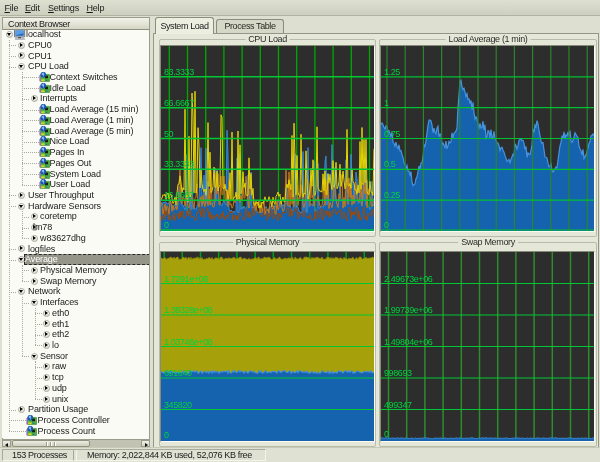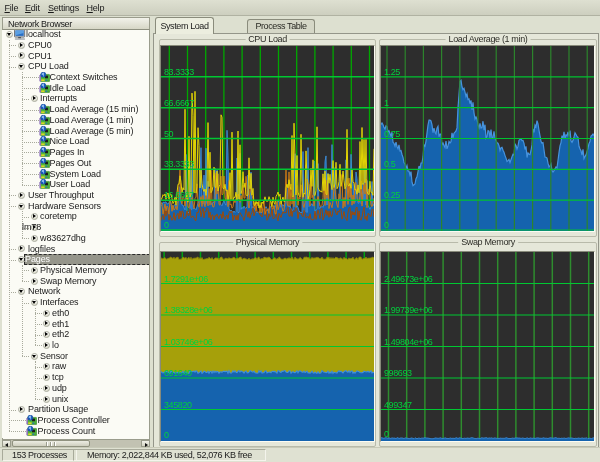--- a/index.html
+++ b/index.html
@@ -17,37 +17,37 @@
 .ticon { position:absolute; }
 .tl { position:absolute; width:1px; border-left:1px dotted #a8aa9c; }
 .tlh { position:absolute; height:1px; border-top:1px dotted #a8aa9c; }
 #hscroll { left:2px; top:439px; width:148px; height:9px; background:#c2c2b2; border:1px solid #9a9c8c; }
 .sbtn { position:absolute; top:0; width:9px; height:7px; background:linear-gradient(#f0f0e8,#d4d4c4); border:1px solid #9a9c8c; }
 #slider { position:absolute; left:9px; top:0; width:78px; height:7px; background:linear-gradient(#ececE2,#cfcfbf); border:1px solid #90927f; border-radius:2px; }
 .arr { position:absolute; width:0; height:0; }
 #rpanel { left:153px; top:33px; width:446px; height:415px; background:#e5e7d9; border:1px solid #94968a; }
 .tab { position:absolute; border:1px solid #8a8c7c; border-bottom:none; border-radius:3px 3px 0 0; font-size:9px; letter-spacing:-0.4px; text-align:center; }
 #tab1 { left:155px; top:17px; width:59px; height:17px; background:#eceedf; z-index:5; line-height:16px; }
-#tab2 { left:216px; top:19px; width:68px; height:14px; background:#d5d7c7; color:#2a2a24; line-height:13px;margin-left:31px; }
+#tab2 { left:216px; top:19px; width:68px; height:14px; background:#d5d7c7; color:#2a2a24; line-height:13px; }
 .gbox { position:absolute; border:1px solid #b8baaa; border-radius:2px; }
 .gtitle { position:absolute; top:-6px; background:#e5e7d9; padding:0 3px; font-size:9px; letter-spacing:-0.35px; color:#2e2e28; white-space:nowrap; }
 .chart { position:absolute; border-top:1px solid #888a7a; border-left:1px solid #888a7a; border-right:1px solid #fbfbf2; border-bottom:1px solid #fbfbf2; }
 #statusbar { left:0; top:447px; width:600px; height:15px; background:#dfe1d2; border-top:1px solid #c8cab8; }
 .sbox { position:absolute; top:1px; height:12px; border:1px solid; border-color:#a8aa9a #f4f4ec #f4f4ec #a8aa9a; font-size:9px; letter-spacing:-0.35px; line-height:11px; text-align:center; white-space:nowrap; }
 </style></head>
 <body>
 <div class="abs" id="menubar">
   <span style="left:4.5px"><u>F</u>ile</span>
     <span style="left:25px"><u>E</u>dit</span>
   <span style="left:48px"><u>S</u>ettings</span>
     <span style="left:86.5px"><u>H</u>elp</span>
 </div>
 
 <div class="abs" id="lpanel"></div>
-<div class="abs" id="lheader">Network Browser</div>
+<div class="abs" id="lheader">Context Browser</div>
 <div class="abs" id="tree">
 <div style="position:relative;left:0;top:-30px">
 <div class="tl" style="left:7px;top:39.5px;height:391.6px"></div>
       <div class="tlh" style="left:7px;top:45.2px;width:7.0px"></div>
       <div class="tlh" style="left:7px;top:55.9px;width:7.0px"></div>
       <div class="tlh" style="left:7px;top:66.7px;width:7.0px"></div>
       <div class="tlh" style="left:7px;top:195.3px;width:7.0px"></div>
       <div class="tlh" style="left:7px;top:206.0px;width:7.0px"></div>
       <div class="tlh" style="left:7px;top:248.9px;width:7.0px"></div>
       <div class="tlh" style="left:7px;top:259.6px;width:7.0px"></div>
@@ -224,27 +224,27 @@
           <rect x="4.0" y="0.5" width="0.7" height="4.0" fill="#d8ecfc" opacity="0.7"></rect>
         </svg></div>
       <div class="trow" style="left:47.5px;top:179.2px">User Load</div>
       <div class="exp expc" style="left:15.5px;top:191.8px"></div>
       <div class="trow" style="left:26px;top:189.9px">User Throughput</div>
       <div class="exp expo" style="left:15.5px;top:202.5px"></div>
       <div class="trow" style="left:26px;top:200.6px">Hardware Sensors</div>
       <div class="exp expc" style="left:28.5px;top:213.2px"></div>
       <div class="trow" style="left:38px;top:211.3px">coretemp</div>
       <div class="exp expc" style="left:28.5px;top:224.0px"></div>
-      <div class="trow" style="left:20px;top:222.1px">lm78</div>
+      <div class="trow" style="left:31px;top:222.1px">lm78</div>
       <div class="exp expc" style="left:28.5px;top:234.7px"></div>
       <div class="trow" style="left:38px;top:232.8px">w83627dhg</div>
       <div class="exp expc" style="left:15.5px;top:245.4px"></div>
       <div class="trow" style="left:26px;top:243.5px">logfiles</div>
       <div class="exp expo" style="left:15.5px;top:256.1px"></div>
-      <div class="trow sel" style="left:22px;top:254.2px;width:126px">Pages</div>
+      <div class="trow sel" style="left:22px;top:254.2px;width:126px">Average</div>
       <div class="exp expc" style="left:28.5px;top:266.8px"></div>
       <div class="trow" style="left:38px;top:264.9px">Physical Memory</div>
       <div class="exp expc" style="left:28.5px;top:277.6px"></div>
       <div class="trow" style="left:38px;top:275.7px">Swap Memory</div>
       <div class="exp expo" style="left:15.5px;top:288.3px"></div>
       <div class="trow" style="left:26px;top:286.4px">Network</div>
       <div class="exp expo" style="left:28.5px;top:299.0px"></div>
       <div class="trow" style="left:38px;top:297.1px">Interfaces</div>
       <div class="exp expc" style="left:41.0px;top:309.7px"></div>
       <div class="trow" style="left:50px;top:307.8px">eth0</div>

